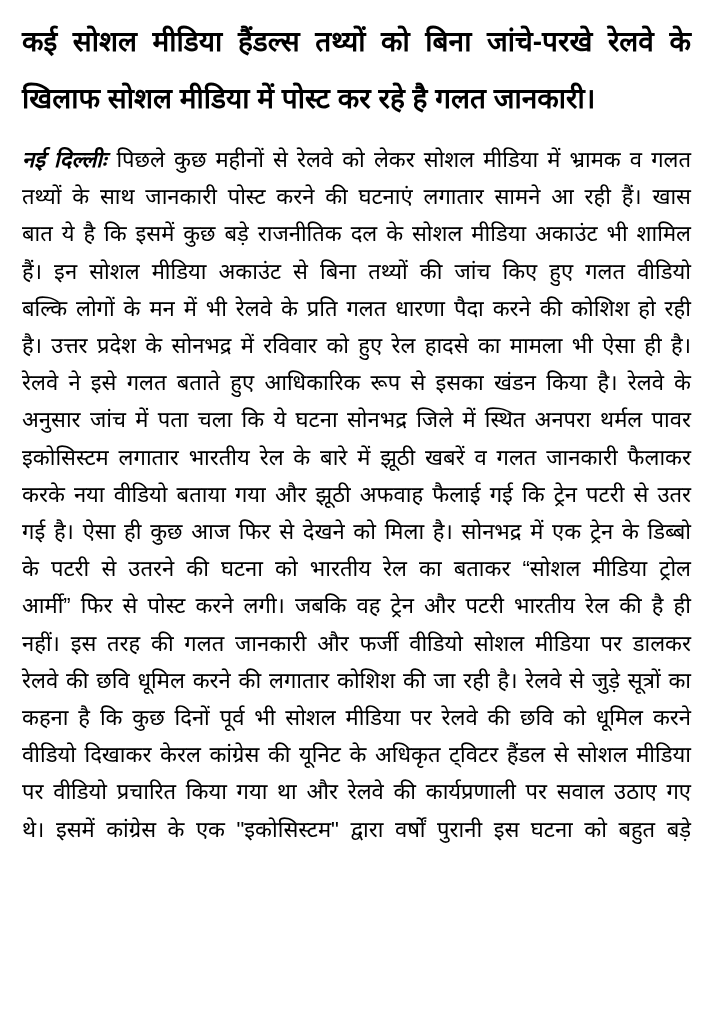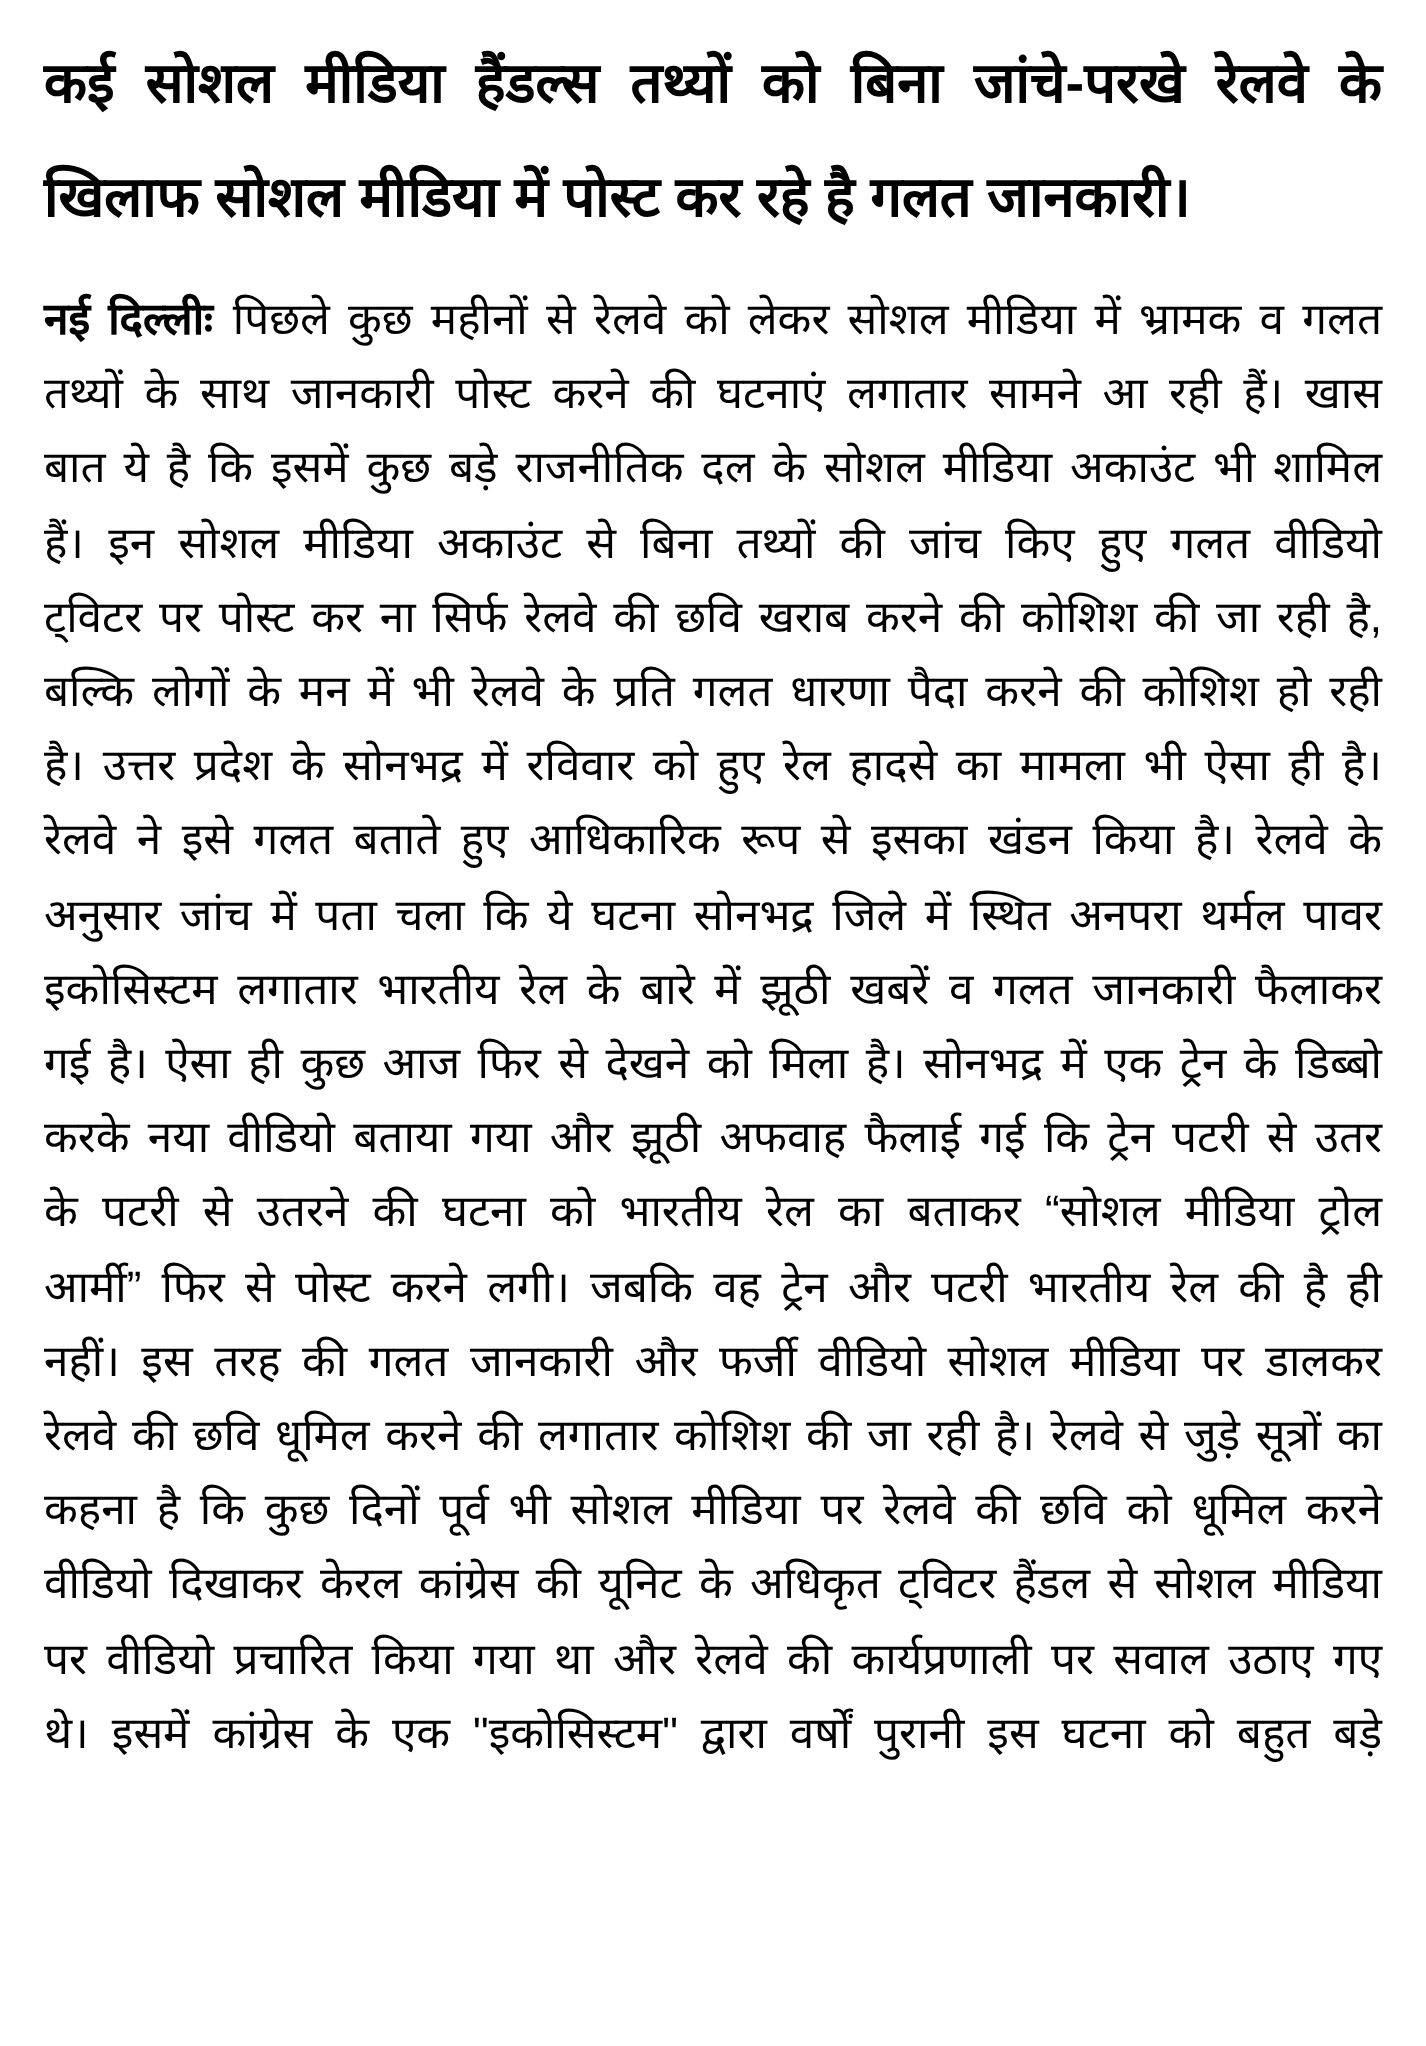--- a/index.html
+++ b/index.html
@@ -42,48 +42,48 @@
   }
   .line {
     line-height: 37.2px;
     text-align: justify;
     text-align-last: justify;
     word-spacing: 1px;
   }
   .dateline {
     font-weight: 700;
     margin-right: 0.45em;
+    font-style: italic;
   }
 </style>
 </head>
 <body>
 
 <div class="page">
 
   <h1 class="headline">
     <div class="hline justify-last">कई सोशल मीडिया हैंडल्स तथ्यों को बिना जांचे-परखे रेलवे के</div>
     <div class="hline">खिलाफ सोशल मीडिया में पोस्ट कर रहे है गलत जानकारी।</div>
   </h1>
 
   <div class="article-body">
     <div class="line">
       <span class="dateline">नई दिल्लीः</span><span>पिछले कुछ महीनों से रेलवे को लेकर सोशल मीडिया में भ्रामक व गलत</span>
     </div>
     <div>
         <div class="line">तथ्यों के साथ जानकारी पोस्ट करने की घटनाएं लगातार सामने आ रही हैं। खास</div>
         <div class="line">बात ये है कि इसमें कुछ बड़े राजनीतिक दल के सोशल मीडिया अकाउंट भी शामिल</div>
         <div class="line">हैं। इन सोशल मीडिया अकाउंट से बिना तथ्यों की जांच किए हुए गलत वीडियो</div>
-        <div class="line">ट्विटर पर पोस्ट कर ना सिर्फ रेलवे की छवि खराब करने की कोशिश की जा रही है,</div>
         <div class="line">बल्कि लोगों के मन में भी रेलवे के प्रति गलत धारणा पैदा करने की कोशिश हो रही</div>
         <div class="line">है। उत्तर प्रदेश के सोनभद्र में रविवार को हुए रेल हादसे का मामला भी ऐसा ही है।</div>
         <div class="line">रेलवे ने इसे गलत बताते हुए आधिकारिक रूप से इसका खंडन किया है। रेलवे के</div>
         <div class="line">अनुसार जांच में पता चला कि ये घटना सोनभद्र जिले में स्थित अनपरा थर्मल पावर</div>
         <div class="line">इकोसिस्टम लगातार भारतीय रेल के बारे में झूठी खबरें  व गलत जानकारी फैलाकर</div>
+        <div class="line">करके नया वीडियो बताया गया और झूठी अफवाह फैलाई गई कि ट्रेन पटरी से उतर</div>
         <div class="line">गई है। ऐसा ही कुछ आज फिर से देखने को मिला है। सोनभद्र में एक ट्रेन के डिब्बो</div>
-        <div class="line">करके नया वीडियो बताया गया और झूठी अफवाह फैलाई गई कि ट्रेन पटरी से उतर</div>
         <div class="line">के पटरी से उतरने की घटना को भारतीय रेल का बताकर “सोशल मीडिया ट्रोल</div>
         <div class="line">आर्मी” फिर से पोस्ट करने लगी। जबकि वह ट्रेन और पटरी भारतीय रेल की है ही</div>
         <div class="line">नहीं। इस तरह की गलत जानकारी और फर्जी वीडियो सोशल मीडिया पर डालकर</div>
         <div class="line">रेलवे की छवि धूमिल करने की लगातार कोशिश की जा रही है। रेलवे से जुड़े सूत्रों का</div>
         <div class="line">कहना है कि कुछ दिनों पूर्व भी सोशल मीडिया पर रेलवे की छवि को धूमिल करने</div>
         <div class="line">वीडियो दिखाकर केरल कांग्रेस की यूनिट के अधिकृत ट्विटर हैंडल से सोशल मीडिया</div>
         <div class="line">पर वीडियो प्रचारित किया गया था और रेलवे की कार्यप्रणाली पर सवाल उठाए गए</div>
         <div class="line">थे। इसमें कांग्रेस के एक "इकोसिस्टम" द्वारा वर्षों पुरानी इस घटना को बहुत बड़े</div>
       </div>
   </div>

